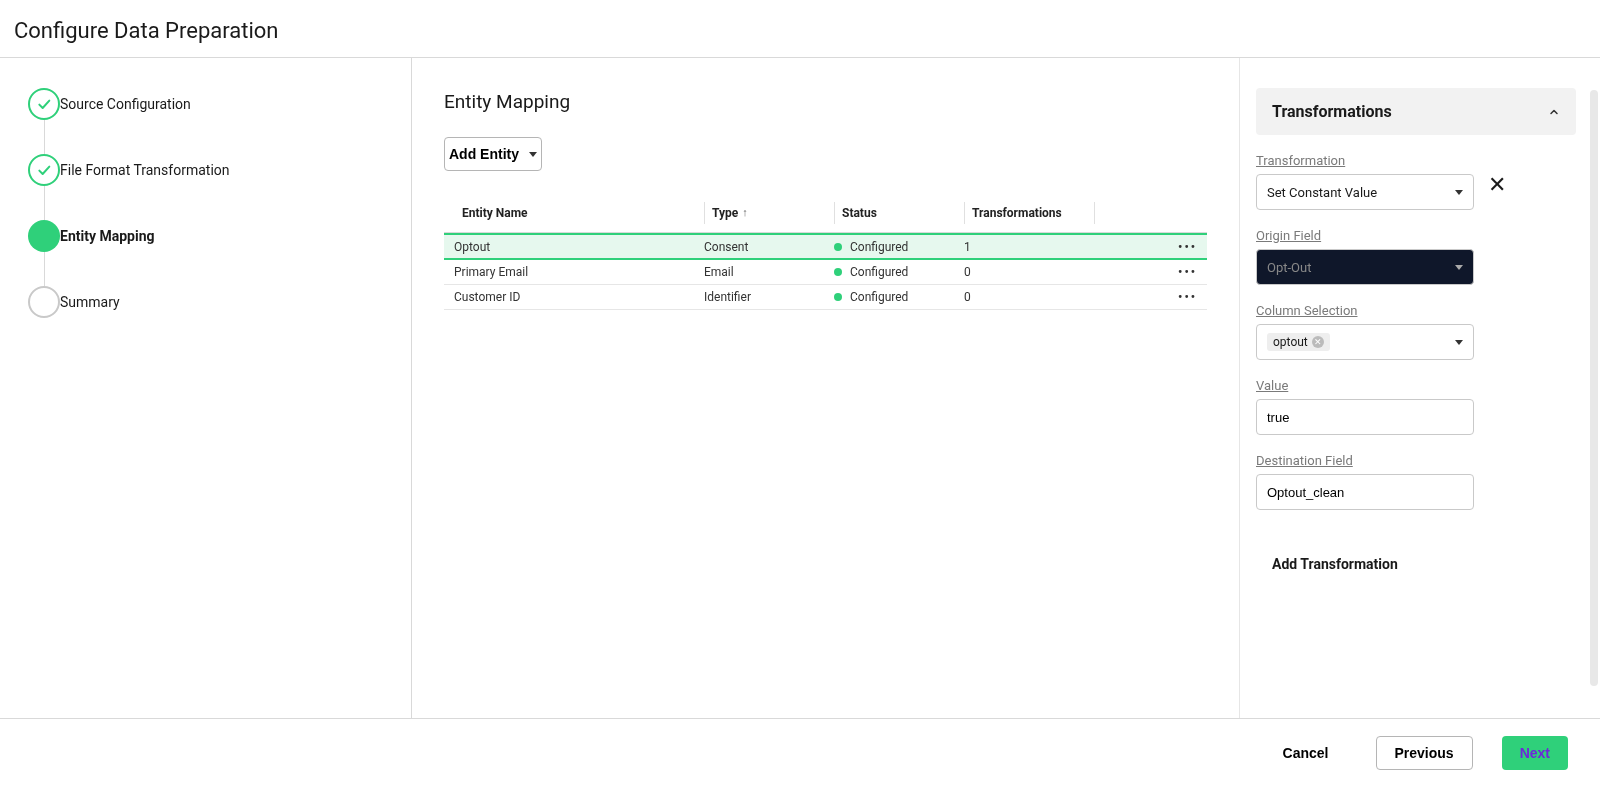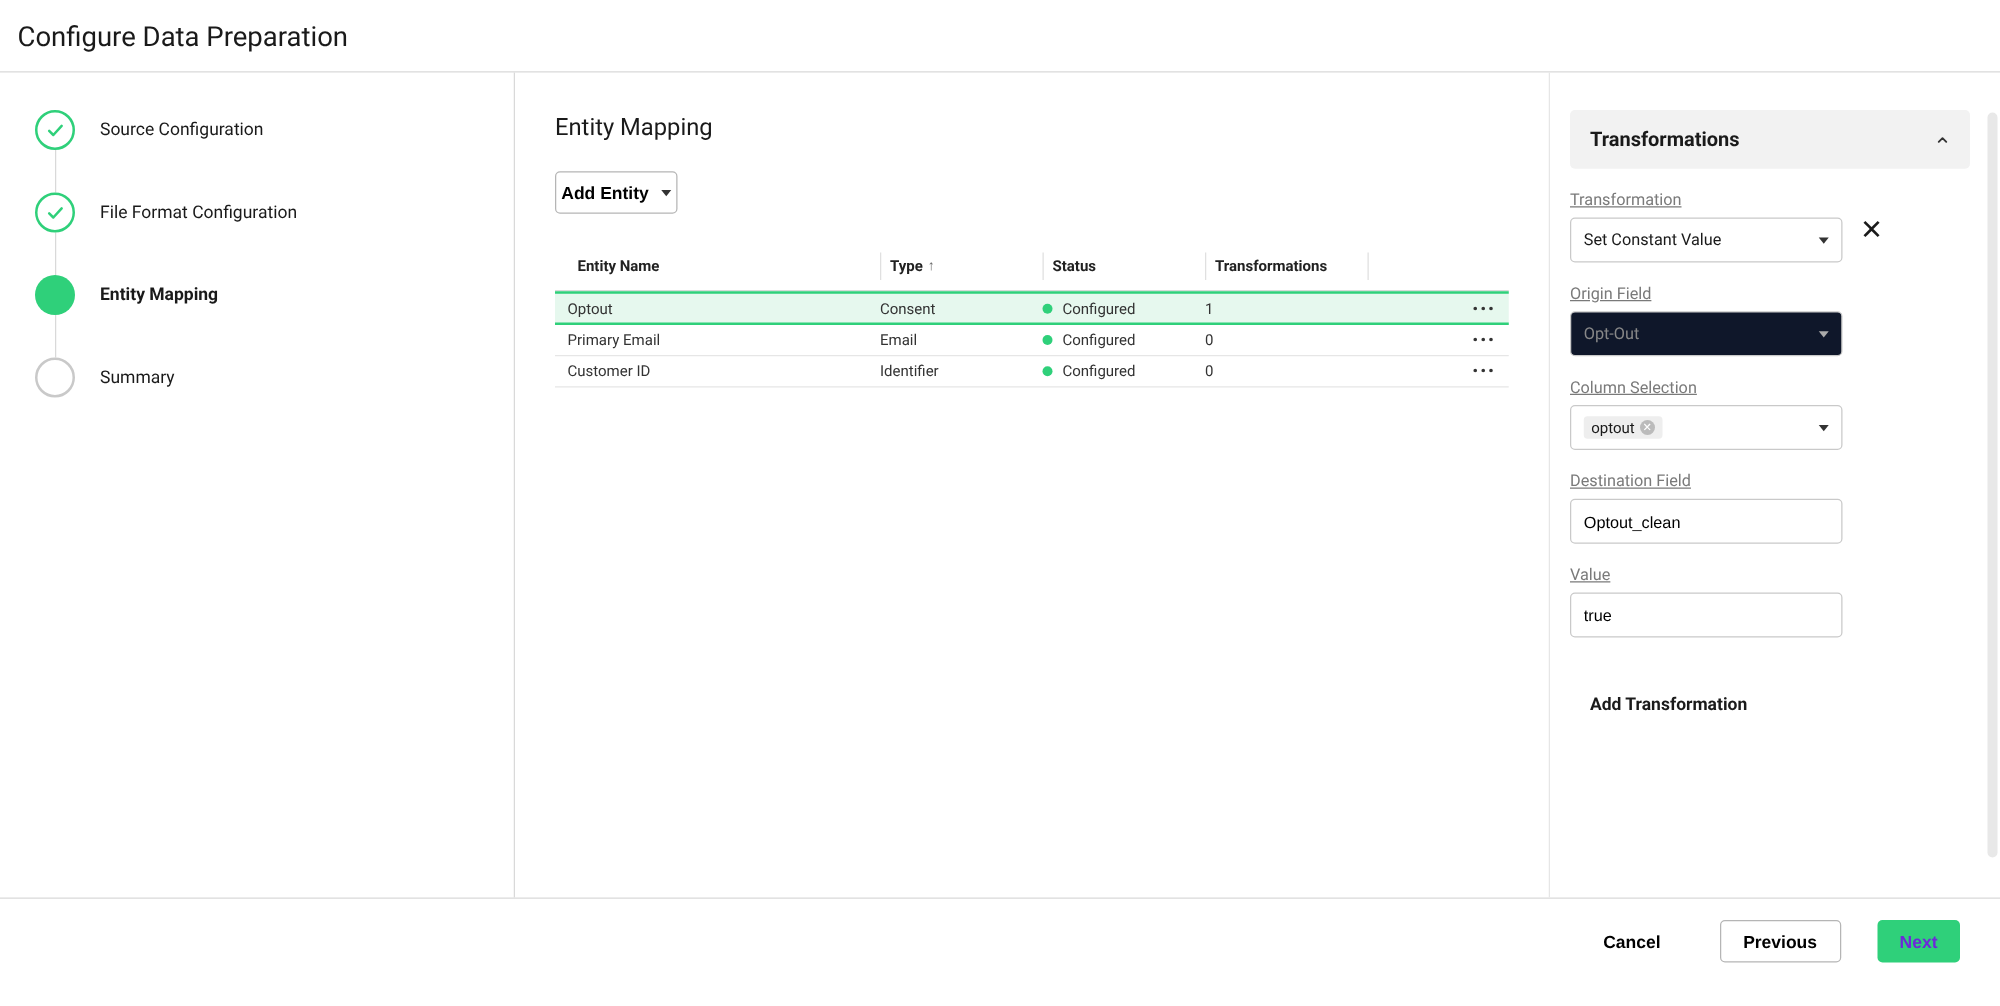--- a/index.html
+++ b/index.html
@@ -22,21 +22,21 @@
   }
   
   .sidebar {
     width: 412px;
     border-right: 1px solid #d9d9d9;
     padding: 30px 28px;
   }
   .wiz-step {
     display: flex;
     align-items: center;
-    gap: 20px;
+    gap: 0;
     position: relative;
   }
   .wiz-connector {
     width: 1px; height: 34px;
     background: #d9d9d9;
     margin-left: 16px;
   }
   .wiz-icon {
     width: 32px; height: 32px;
     border-radius: 50%;
@@ -181,21 +181,21 @@
         <span class="wiz-label">Source Configuration</span>
       </div>
       <div class="wiz-connector"></div>
 
       <div class="wiz-step">
         <span class="wiz-icon done">
           <svg class="check-svg" viewBox="0 0 24 24" fill="none" stroke="#2fd07a" stroke-width="3" stroke-linecap="round" stroke-linejoin="round">
               <polyline points="5 13 10 18 20 7"></polyline>
             </svg>
         </span>
-        <span class="wiz-label">File Format Configuration</span>
+        <span class="wiz-label">File Format Transformation</span>
       </div>
       <div class="wiz-connector"></div>
 
       <div class="wiz-step">
         <span class="wiz-icon current"></span>
         <span class="wiz-label current">Entity Mapping</span>
       </div>
       <div class="wiz-connector"></div>
 
       <div class="wiz-step">
@@ -282,30 +282,30 @@
         <div class="select">
           <span class="chip">
             <span>optout</span>
             <span class="chip-x">✕</span>
           </span>
           <span class="caret-down"></span>
         </div>
       </div>
 
       <div class="field">
+        <div class="field-label">Value</div>
+        <div class="text-input">
+          <input type="text" value="true" style="">
+        </div>
+      </div>
+
+      <div class="field">
         <div class="field-label">Destination Field</div>
         <div class="text-input">
           <input type="text" value="Optout_clean" style="">
-        </div>
-      </div>
-
-      <div class="field">
-        <div class="field-label">Value</div>
-        <div class="text-input">
-          <input type="text" value="true" style="">
         </div>
       </div>
 
       <div class="add-transform">Add Transformation</div>
     </div>
   </div>
 
   <div class="footer">
     <button class="btn btn-text">Cancel</button>
     <button class="btn btn-outline">Previous</button>

